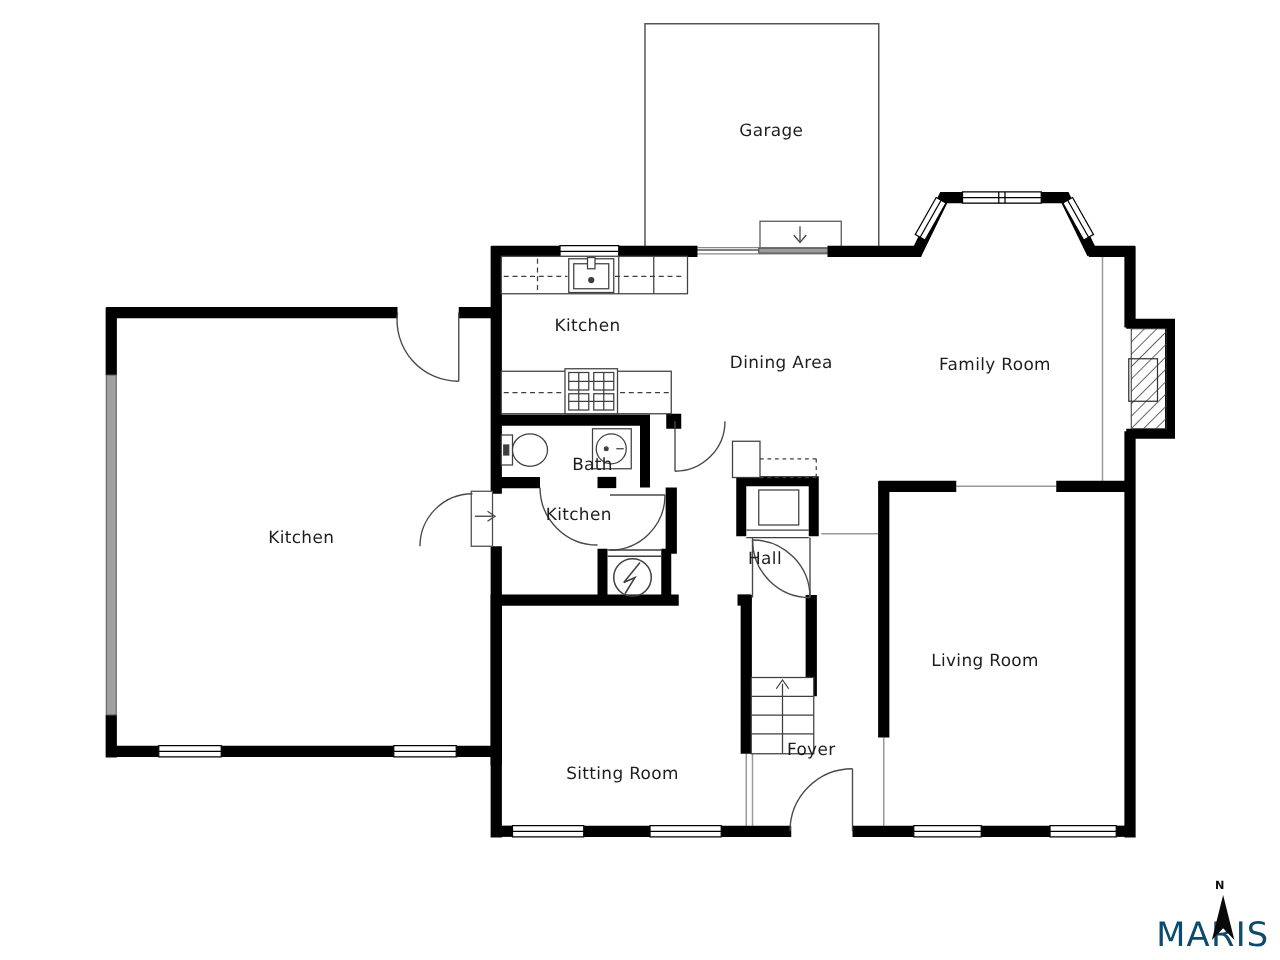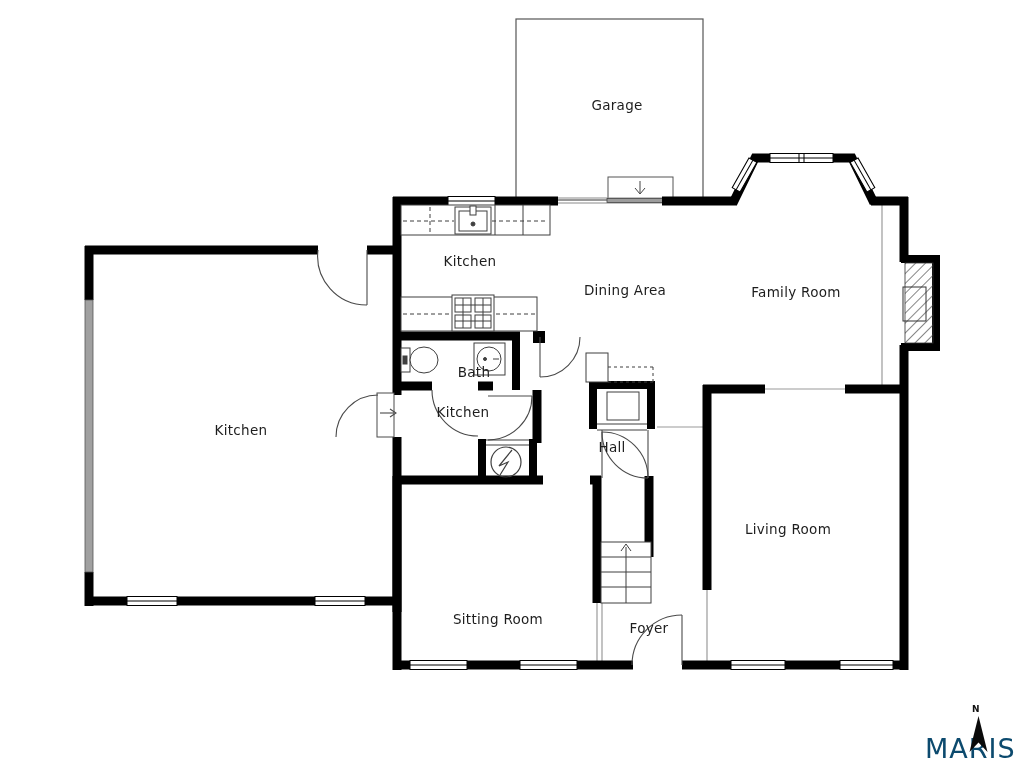--- a/index.html
+++ b/index.html
@@ -290,18 +290,18 @@
   <span class="room-label" style="left:617px;top:105px;">Garage</span>
   <span class="room-label" style="left:470px;top:261px;">Kitchen</span>
   <span class="room-label" style="left:625px;top:290px;">Dining Area</span>
   <span class="room-label" style="left:796px;top:292px;">Family Room</span>
   <span class="room-label" style="left:241px;top:430px;">Kitchen</span>
   <span class="room-label" style="left:454px;top:372px;margin-left:20px;">Bath</span>
   <span class="room-label" style="left:463px;top:412px;">Kitchen</span>
   <span class="room-label" style="left:612px;top:447px;">Hall</span>
   <span class="room-label" style="left:498px;top:575px;margin-top:44px;">Sitting Room</span>
   <span class="room-label" style="left:788px;top:529px;text-align:center;">Living Room</span>
-  <span class="room-label" style="left:649px;top:628px;">Foyer</span>
+  <span class="room-label" style="left:649px;top:600px;">Foyer</span>
 
   <div id="brand">MARIS</div>
   <div id="compass-n">N</div>
 
 </div>
 
 </body></html>

